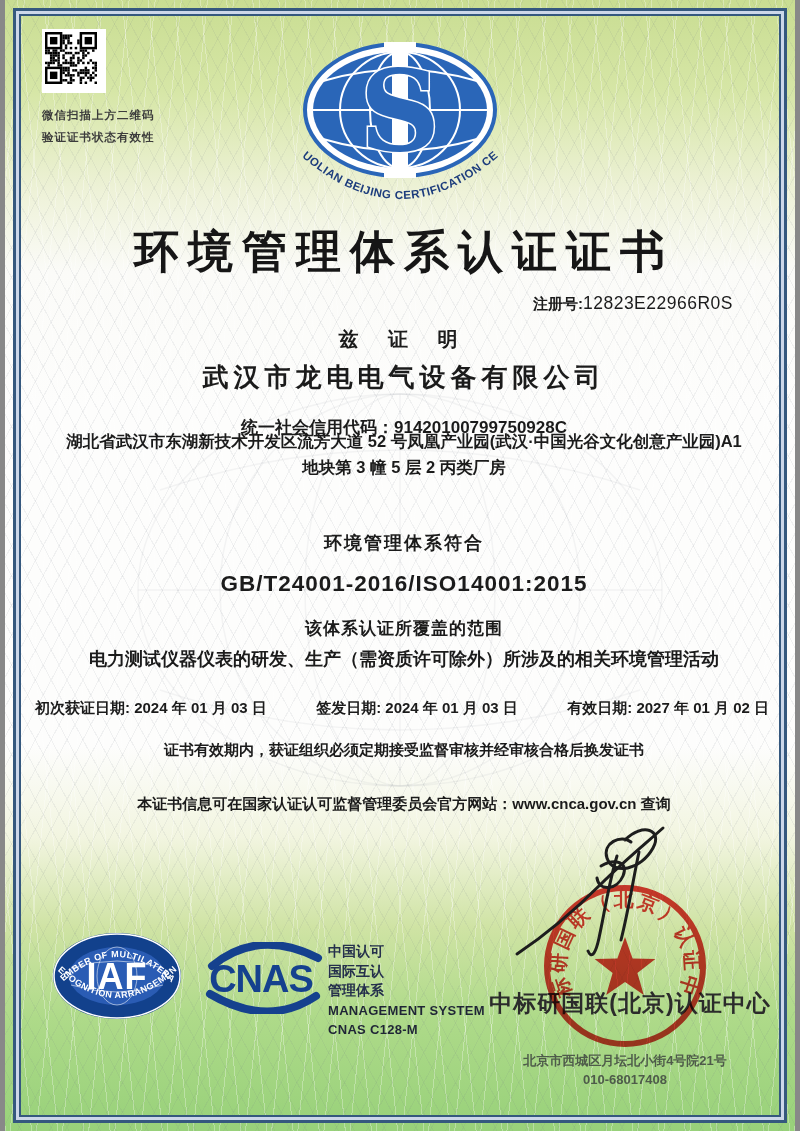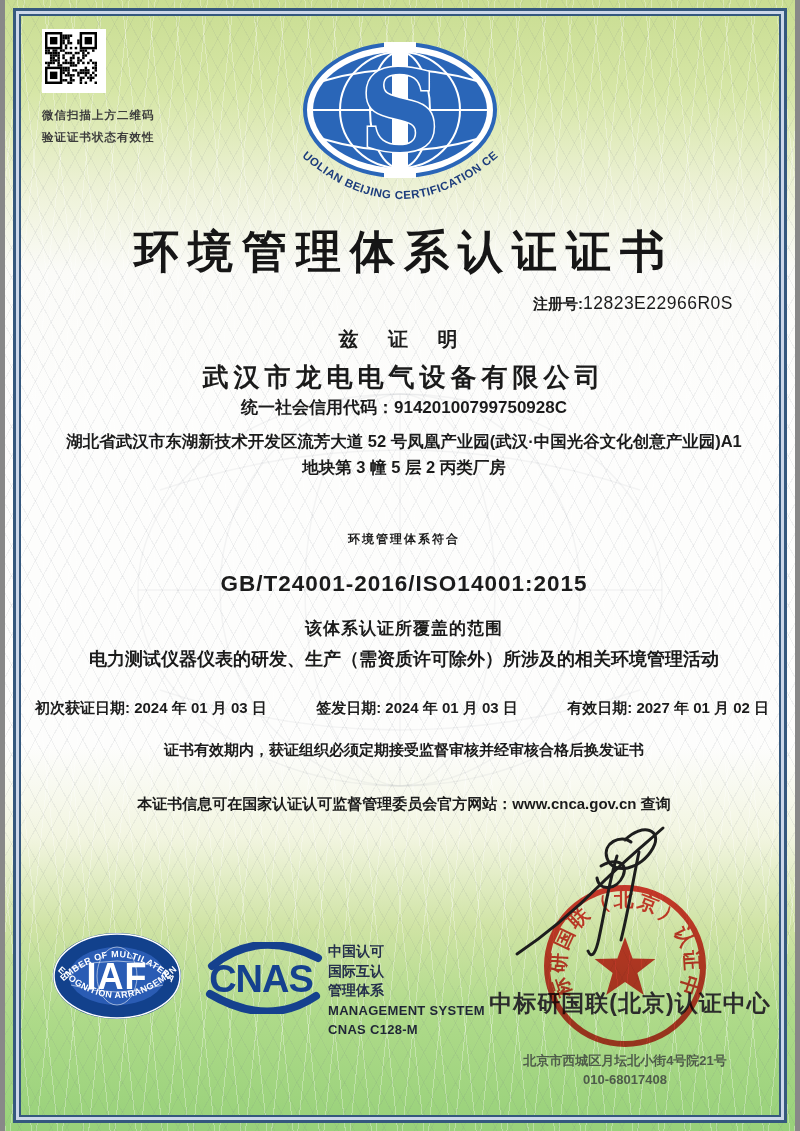--- a/index.html
+++ b/index.html
@@ -28,24 +28,24 @@
   .watermark{position:absolute;left:50%;top:380px;transform:translateX(-50%);z-index:0;opacity:.5;}
   .line{position:absolute;left:0;right:0;text-align:center;font-weight:bold;z-index:2;margin-left:8px;}
   .qr-captions{position:absolute;left:37px;top:104px;font-size:11.5px;font-weight:bold;
     color:#3c3c3c;letter-spacing:1px;line-height:22px;z-index:2;}
   .title{top:222px;font-size:45px;letter-spacing:9px;font-weight:bold;color:#161616;}
   .regline{position:absolute;top:293px;right:62px;z-index:2;text-align:right;}
   .reg-label{font-size:15px;font-weight:bold;}
   .reg-number{font-family:Liberation Sans, sans-serif;font-size:17.5px;letter-spacing:.5px;}
   .certify{top:326px;font-size:20px;letter-spacing:12px;}
   .company{top:360px;font-size:26px;letter-spacing:5px;}
-  .credit{top:396px;font-size:17px;}
+  .credit{top:416px;font-size:17px;}
   .addr1{top:431px;font-size:16.5px;}
   .addr2{top:457px;font-size:16.5px;}
-  .conform{top:531px;font-size:12px;letter-spacing:2px;}
+  .conform{top:531px;font-size:18px;letter-spacing:2px;}
   .stdcode{top:571px;font-size:22.5px;letter-spacing:1px;}
   .scopelabel{top:617px;font-size:17px;letter-spacing:1px;}
   .scopetext{top:647px;font-size:18px;}
   .dates{position:absolute;top:699px;left:30px;right:26px;display:flex;
     justify-content:space-between;font-size:15px;font-weight:bold;z-index:2;gap:41px;}
   .note1{top:741px;font-size:15px;}
   .note2{top:768px;font-size:15px;}
   .note3{top:795px;font-size:15px;}
   .issuer-name{position:absolute;left:440px;width:370px;top:988px;text-align:center;
     font-size:23px;font-weight:bold;letter-spacing:1px;color:#2b2b2b;z-index:2;}

